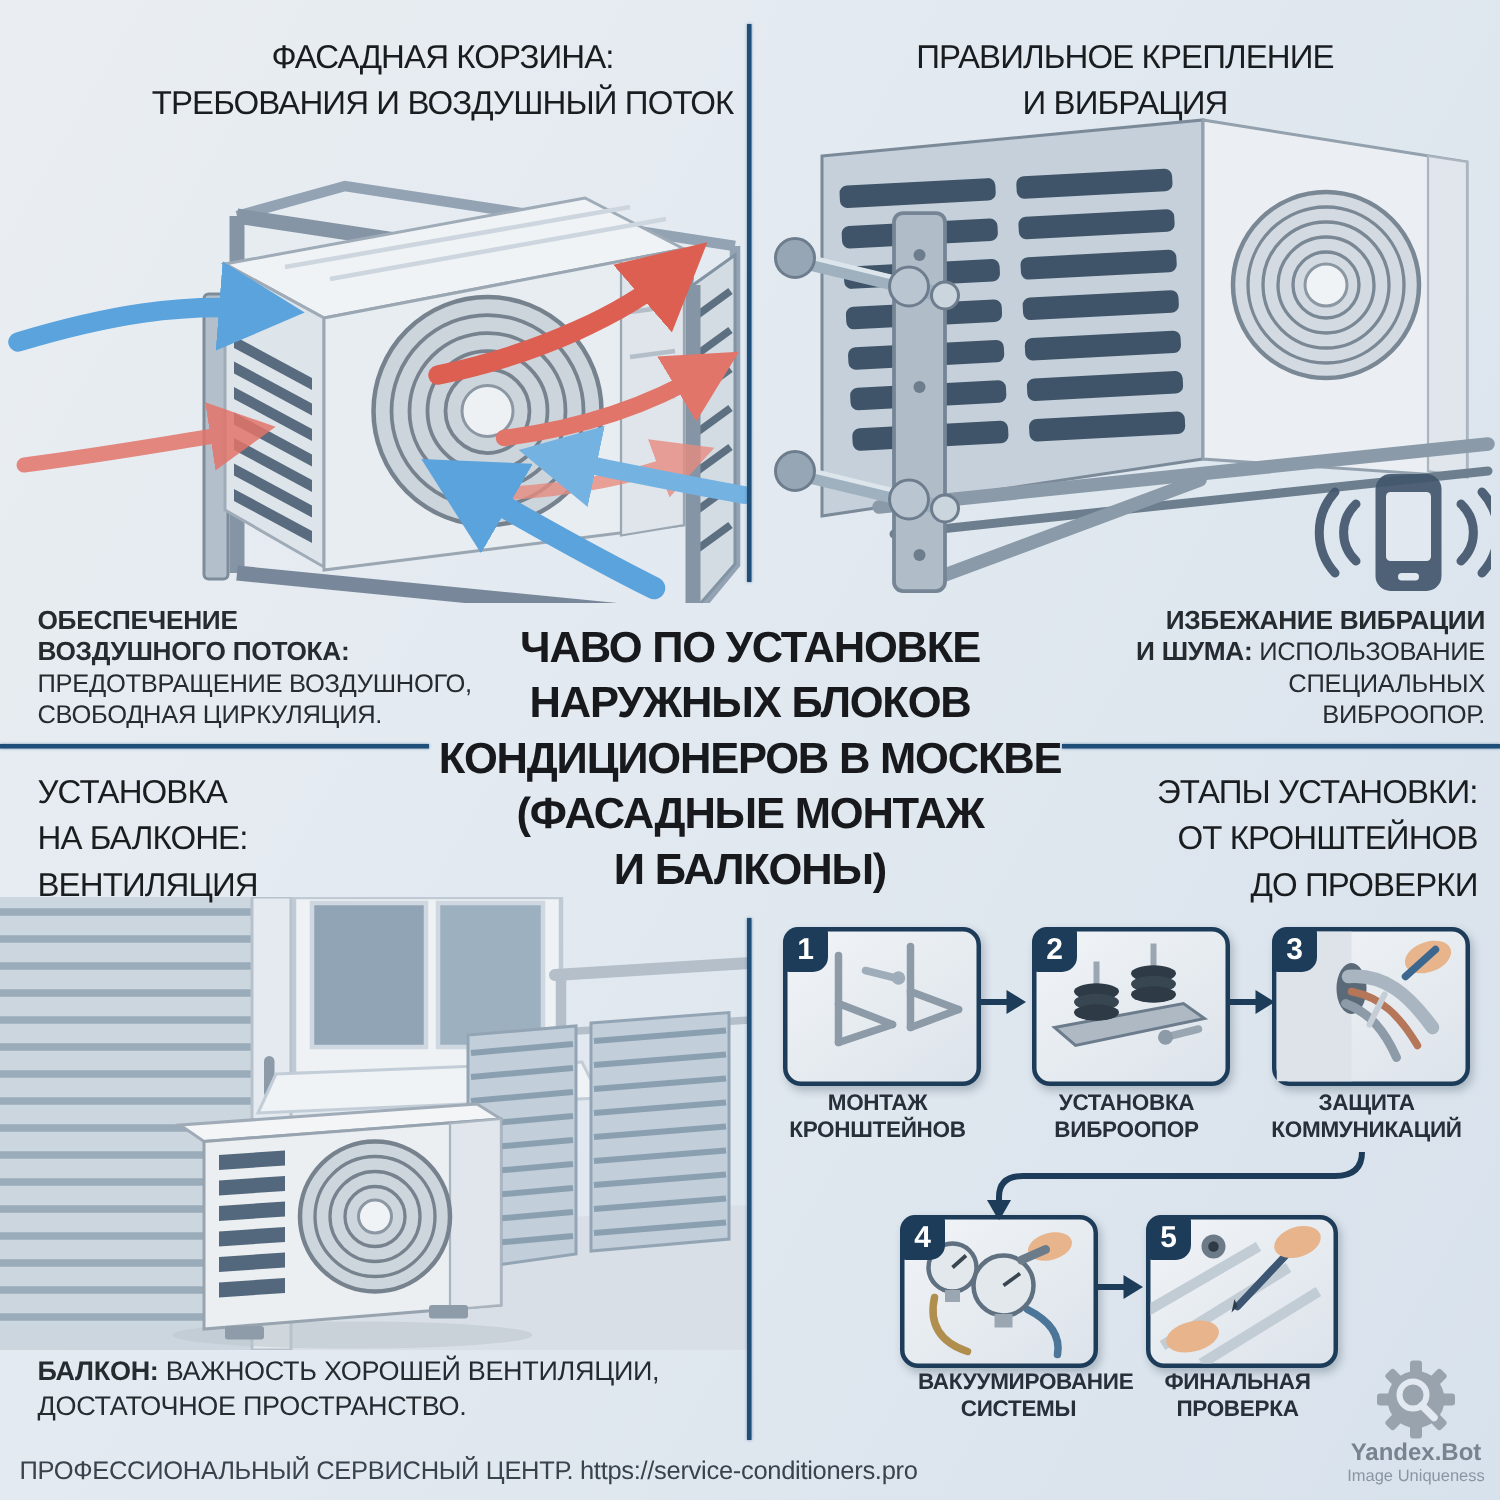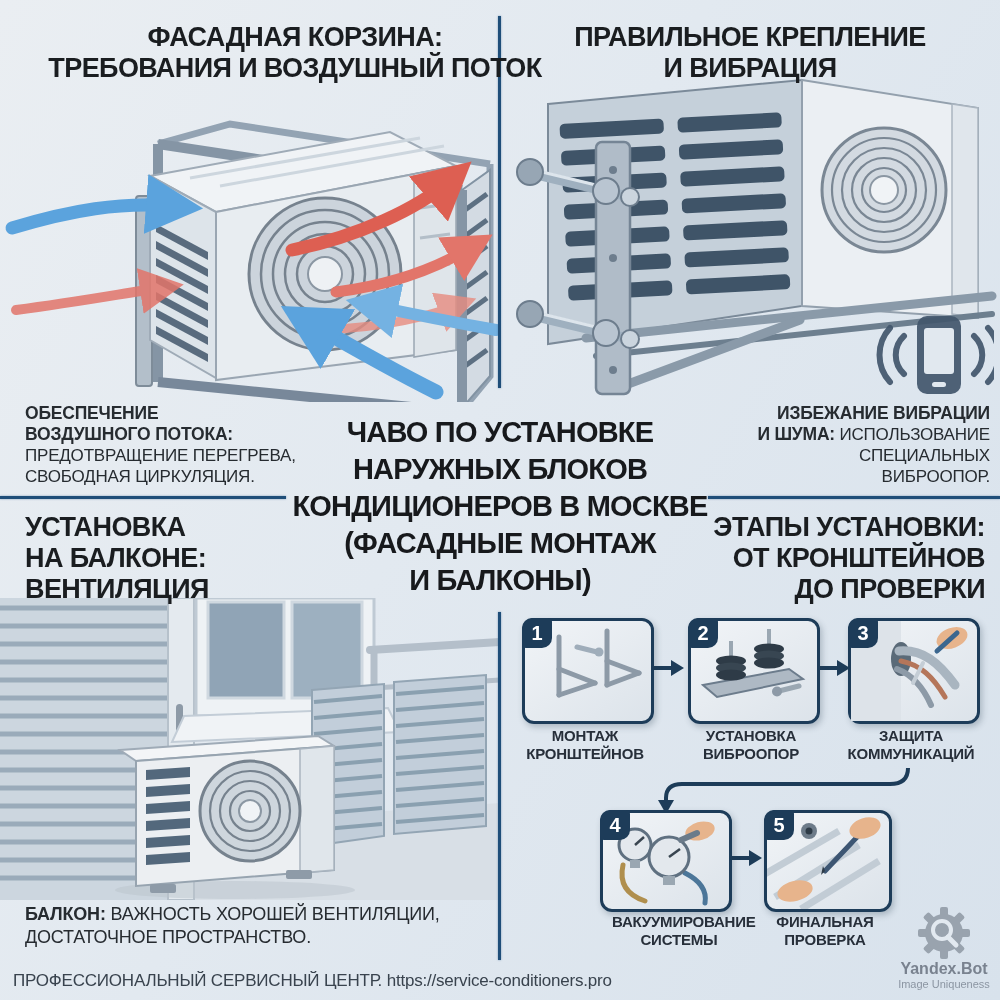--- a/index.html
+++ b/index.html
@@ -4,21 +4,21 @@
 <style>
   html,body{margin:0;padding:0;background:#c9d2db;}
   .canvas{
     position:relative;width:1000px;height:1000px;overflow:hidden;
     background:linear-gradient(120deg,#eaeef2 0%,#e2e9f0 45%,#d8e2ec 100%);
     font-family:"Liberation Sans",sans-serif;
   }
   .abs{position:absolute;}
   .illus{position:absolute;z-index:1;}
   .txt{z-index:5;}
-  .q-title{font-weight:bold;color:#1a1d20;font-size:27px;line-height:31px;letter-spacing:-0.6px;white-space:nowrap;}
+  .q-title{font-weight:normal;color:#1a1d20;font-size:22px;line-height:31px;letter-spacing:-0.6px;white-space:nowrap;}
   .center-al{text-align:center;}
   .right-al{text-align:right;}
   .caption{font-size:17px;line-height:21px;color:#262b30;letter-spacing:-0.2px;white-space:nowrap;}
   .caption .cb{font-weight:bold;font-size:17.5px;}
   .center-title{font-size:29px;line-height:37px;font-weight:bold;color:#17191c;text-align:center;letter-spacing:-0.8px;}
   .divider{position:absolute;background:#1f4e79;z-index:4;box-shadow:0 0 2px rgba(40,90,140,.6);}
   .step-card{position:absolute;z-index:3;border:3px solid #1d3c59;border-radius:12px;
     background:linear-gradient(145deg,#f1f4f7,#dce3ea);box-shadow:2px 3px 6px rgba(40,60,80,.28);}
   .step-badge{position:absolute;left:-3px;top:-3px;width:30px;height:30px;background:#1d3c59;
     border-radius:10px 4px 10px 4px;color:#ffffff;font-weight:bold;font-size:20px;
@@ -112,21 +112,21 @@
       <path d="M16 232 C 78 224 120 216 160 210" stroke="#e2756a" stroke-width="10" opacity="0.85" marker-end="url(#mhot2)"></path>
       <path d="M12 150 C 72 132 120 124 172 128" stroke="#5ba3dd" stroke-width="13" marker-end="url(#mcold)"></path>
       <path d="M436 314 C 392 292 350 268 312 246" stroke="#5ba3dd" stroke-width="15" marker-end="url(#mcold)"></path>
       <path d="M496 252 C 452 244 412 236 374 228" stroke="#74b2e2" stroke-width="12" marker-end="url(#mcold2)"></path>
     </g>
   </svg>
 
   <div class="abs txt caption" style="left:25px;top:403px;">
     <div class="cb">ОБЕСПЕЧЕНИЕ</div>
     <div class="cb">ВОЗДУШНОГО ПОТОКА:</div>
-    <div>ПРЕДОТВРАЩЕНИЕ ПЕРЕГРЕВА,</div>
+    <div>ПРЕДОТВРАЩЕНИЕ ВОЗДУШНОГО,</div>
     <div>СВОБОДНАЯ ЦИРКУЛЯЦИЯ.</div>
   </div>
 
   <div class="abs txt" style="left:500px;top:22px;width:500px;">
     <div class="q-title center-al">ПРАВИЛЬНОЕ КРЕПЛЕНИЕ</div>
     <div class="q-title center-al">И ВИБРАЦИЯ</div>
   </div>
 
   <svg class="illus" style="left:500px;top:78px;" width="500" height="324" viewBox="0 0 500 324">
 

